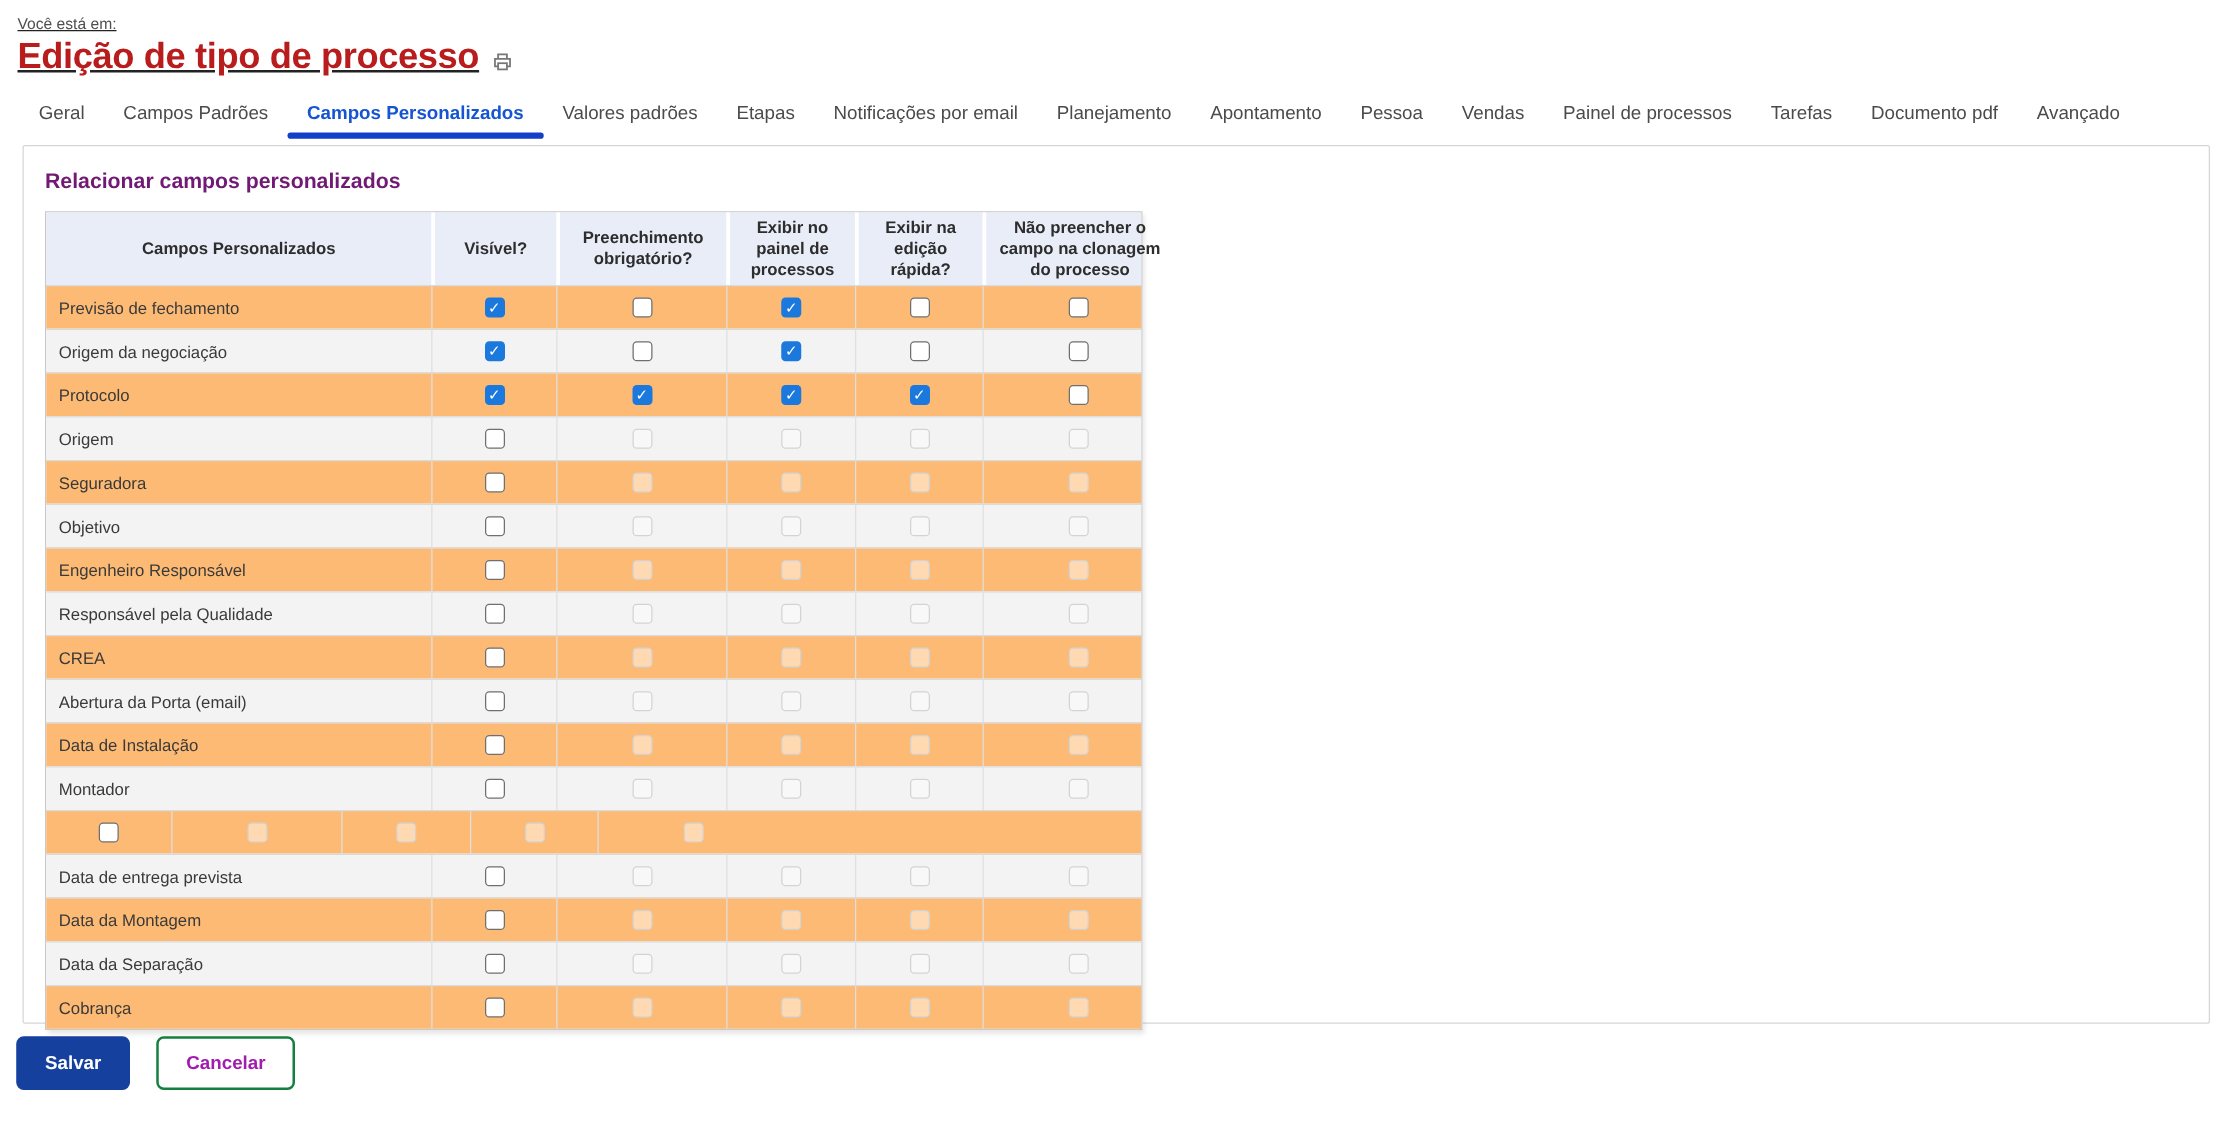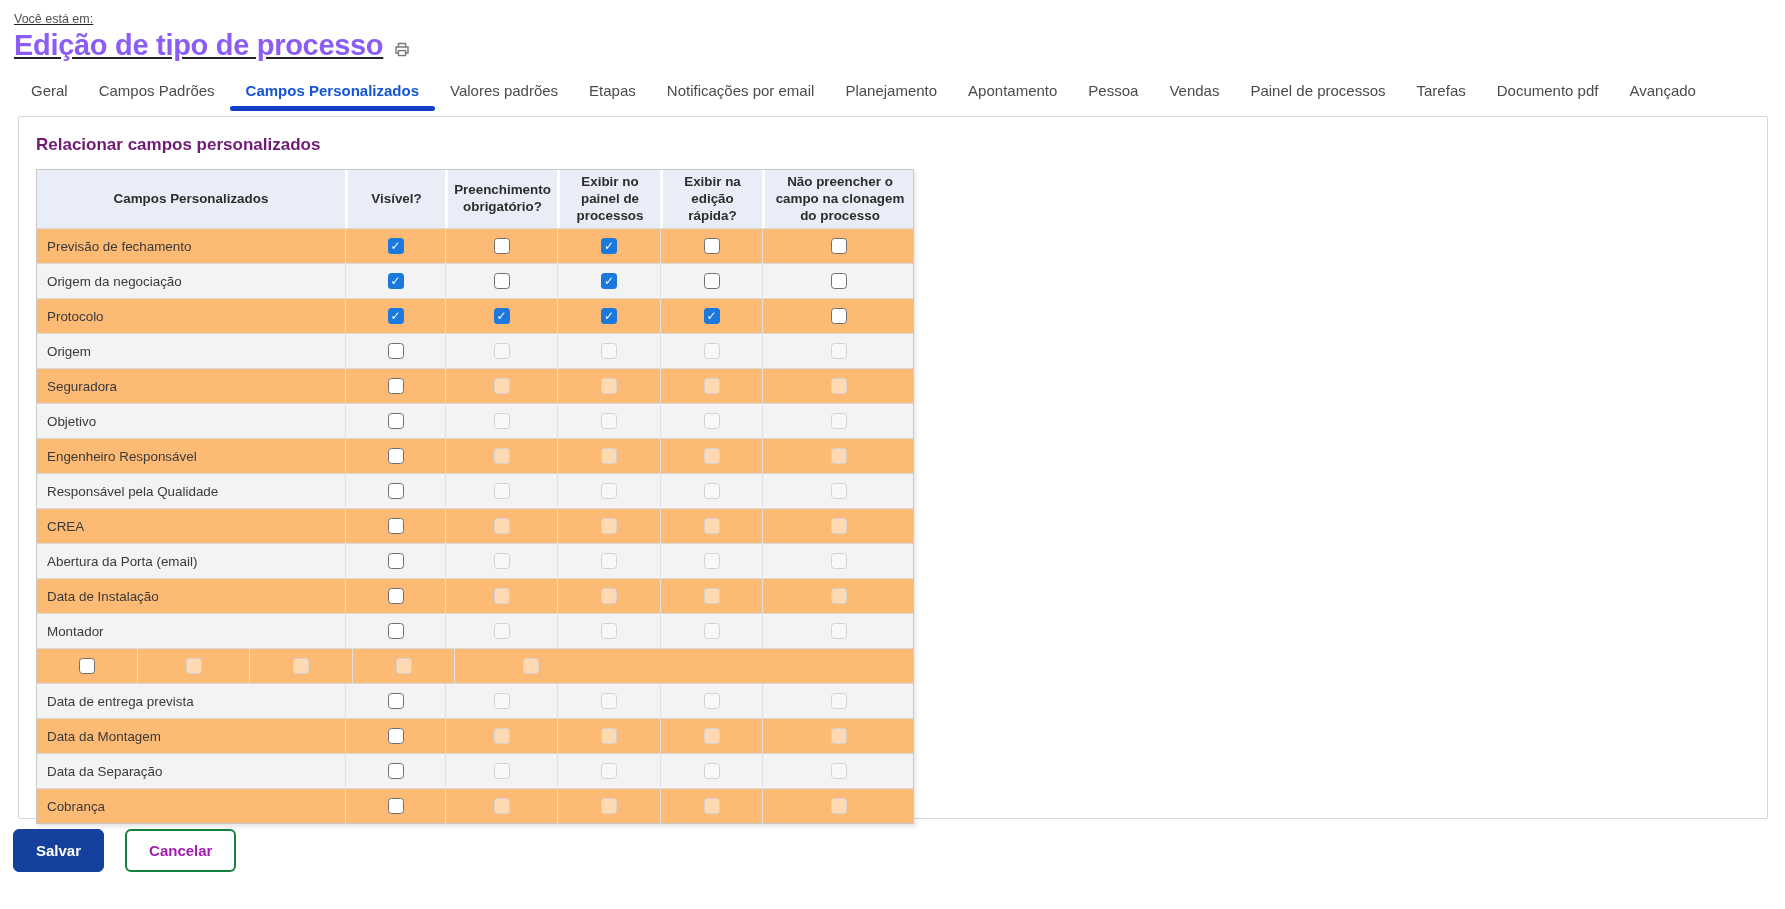--- a/index.html
+++ b/index.html
@@ -8,21 +8,21 @@
     --checkbox-blue:#1b78dc;
     --save-bg:#15409e;
     --header-bg:#e9edf8;
   }
   *{margin:0;padding:0;box-sizing:border-box;}
   html,body{width:1785px;height:909px;overflow:hidden;background:#fff;
     font-family:"Liberation Sans","DejaVu Sans",sans-serif;color:#222;}
   .top{padding:12px 0 0 14px;text-decoration:underline;}
   .breadcrumb{font-size:12.5px;color:#4f4f4f;margin-bottom:3px;}
   .page-title-row{display:flex;align-items:center;gap:10px;}
-  .page-title{font-size:29px;font-weight:bold;color:#8b5cf6;letter-spacing:-0.3px;}
+  .page-title{font-size:29px;font-weight:bold;color:#b91c1c;letter-spacing:-0.3px;}
   .print-icon{display:inline-flex;align-items:flex-end;cursor:pointer;margin-top:8px;}
   
   .tab-bar{display:flex;gap:31px;margin:20px 0 0 31px;align-items:flex-end;}
   .tab{font-size:15px;color:#4b4b4b;padding-bottom:12px;position:relative;cursor:pointer;white-space:nowrap;}
   .tab.active{color:var(--accent);font-weight:bold;}
   .tab.active::after{content:"";position:absolute;left:-16px;right:-16px;bottom:0;height:5px;
     background:var(--accent-underline);border-radius:3px;}
   
   .panel{margin:5px 16px 0 18px;width:1750px;height:703px;border:1px solid #d6d6d6;
     border-radius:2px;padding:16px;background:#fff;}
@@ -31,21 +31,21 @@
   .ptable{width:878px;border:1px solid #c9c9c9;box-shadow:2px 3px 4px rgba(0,0,0,.10);margin-left:1px;background:#fff;}
   .thead{display:flex;background:var(--header-bg);}
   .th{flex:none;min-height:42px;display:flex;align-items:center;justify-content:center;
     text-align:center;font-weight:bold;font-size:13.4px;color:#2d2d2d;padding:4px 6px;line-height:1.25;}
   .th + .th{border-left:3px solid #fff;}
   .tr{display:flex;height:35px;border-top:1px solid #dadada;background:#fdba74;}
   .tr.alt{background:#f3f3f3;}
   .td{flex:none;display:flex;align-items:center;justify-content:center;}
   .td + .td{border-left:1px solid #e0e0e0;}
   .td.label{justify-content:flex-start;padding-left:10px;font-size:13.4px;color:#3a3a3a;}
-  .c0{width:308px}.c1{width:100px}.c2{width:112px}.c3{width:103px}.c4{width:102px}.c5{width:153px}
+  .c0{width:308px}.c1{width:100px}.c2{width:136px}.c3{width:103px}.c4{width:102px}.c5{width:153px}
   
   .cb{width:16px;height:16px;border-radius:3.5px;display:flex;align-items:center;justify-content:center;}
   .cb.unchecked{border:1.6px solid #6f6f6f;background:#fff;cursor:pointer;}
   .cb.disabled{border:1.6px solid #d3d3d3;background:rgba(255,255,255,.45);}
   .cb.checked{background:var(--checkbox-blue);color:#fff;font-size:12px;font-weight:bold;
     line-height:1;cursor:pointer;}
   
   .actions{display:flex;gap:21px;margin:10px 0 0 13px;}
   .btn{font-size:15px;font-weight:bold;border-radius:6px;padding:11px 22px;cursor:pointer;
     font-family:inherit;}

